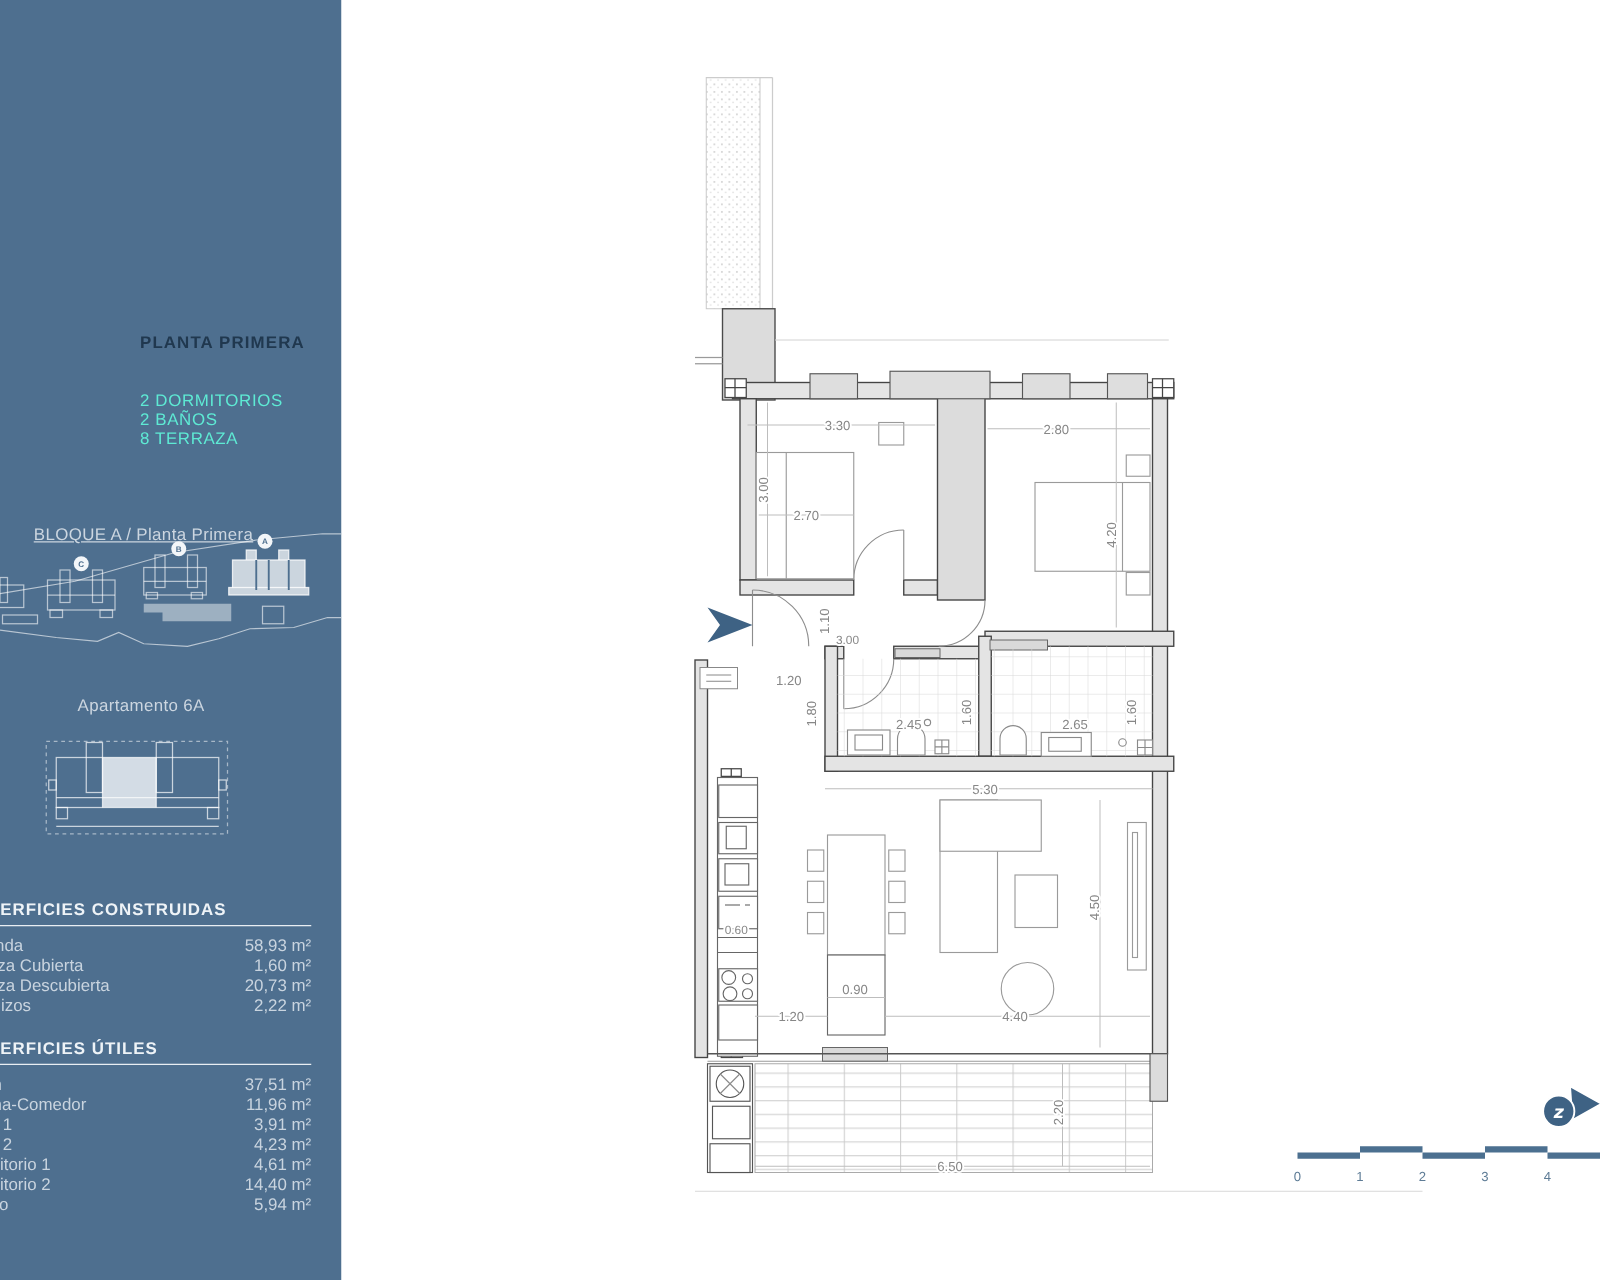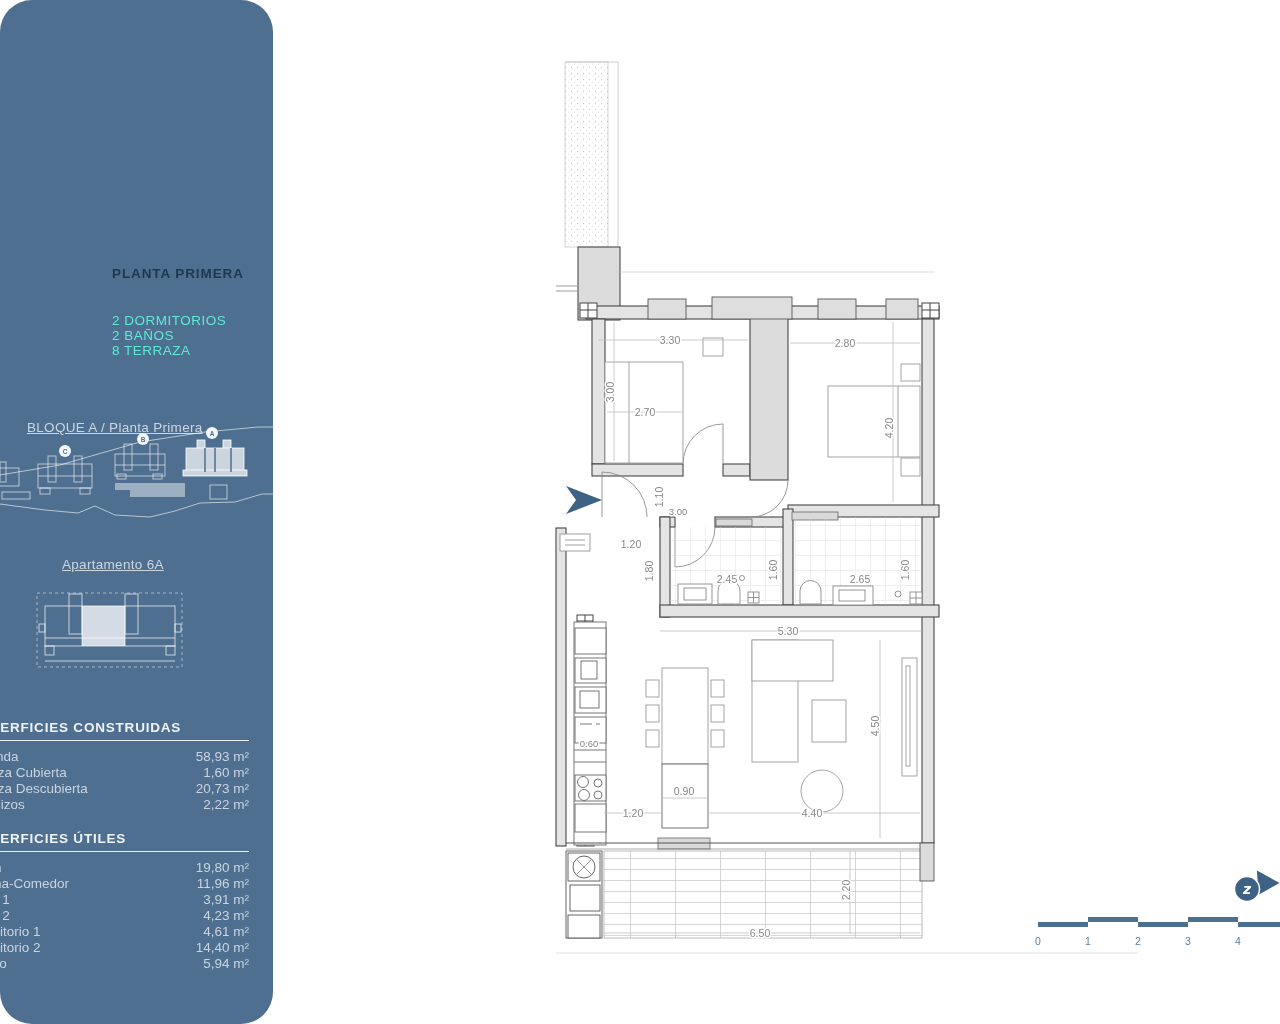--- a/index.html
+++ b/index.html
@@ -4,40 +4,40 @@
 <style>
   html,body{margin:0;padding:0;}
   body{
     width:1280px;height:1024px;position:relative;overflow:hidden;
     background:#ffffff;font-family:"Liberation Sans",sans-serif;
   }
   #plan-svg{position:absolute;left:0;top:0;z-index:1;}
 
   .sidebar{
     position:absolute;left:0;top:0;width:273px;height:1024px;
-    background:#4E6F8F;overflow:hidden;z-index:2;border-radius:32px;
+    background:#4E6F8F;overflow:hidden;z-index:2;
   }
   .sb-title{
     position:absolute;left:112px;top:266px;
     font-size:13.5px;font-weight:bold;letter-spacing:0.9px;color:#20384F;
     white-space:nowrap;
   }
   .sb-features{position:absolute;left:112px;top:313px;}
   .sb-features div{
     font-size:13.5px;line-height:15px;letter-spacing:0.5px;color:#5eead4;
     white-space:nowrap;
   }
   .sb-block-label{
     position:absolute;left:27px;top:420px;
     font-size:13.5px;letter-spacing:0.3px;color:#CCD6E0;white-space:nowrap;text-decoration:underline;
   }
   .sb-site-svg{position:absolute;left:0;top:418px;}
   .sb-apt-label{
     position:absolute;left:62px;top:557px;
-    font-size:13.5px;letter-spacing:0.3px;color:#CCD6E0;white-space:nowrap;text-decoration:underline;
+    font-size:13.5px;letter-spacing:0.3px;color:#CCD6E0;white-space:nowrap;
   }
   .sb-apt-svg{position:absolute;left:25px;top:584px;}
 
   .surfaces{position:absolute;left:0;width:249px;}
   .surfaces.constructed{top:720px;}
   .surfaces.useful{top:831px;}
   .surf-head{
     border-bottom:1.5px solid #E9EEF3;padding-bottom:5px;margin-bottom:8px;
   }
   .surf-head span{
@@ -406,21 +406,21 @@
       <span class="val">2,22 m²</span>
     </div>
   </section>
 
   <section class="surfaces useful">
     <div class="surf-head">
       <span>SUPERFICIES ÚTILES</span>
     </div>
     <div class="surf-row">
       <span class="lbl">Salón</span>
-      <span class="val">19,80 m²</span>
+      <span class="val">37,51 m²</span>
     </div>
     <div class="surf-row">
       <span class="lbl">Cocina-Comedor</span>
       <span class="val">11,96 m²</span>
     </div>
     <div class="surf-row">
       <span class="lbl">Baño 1</span>
       <span class="val">3,91 m²</span>
     </div>
     <div class="surf-row">

